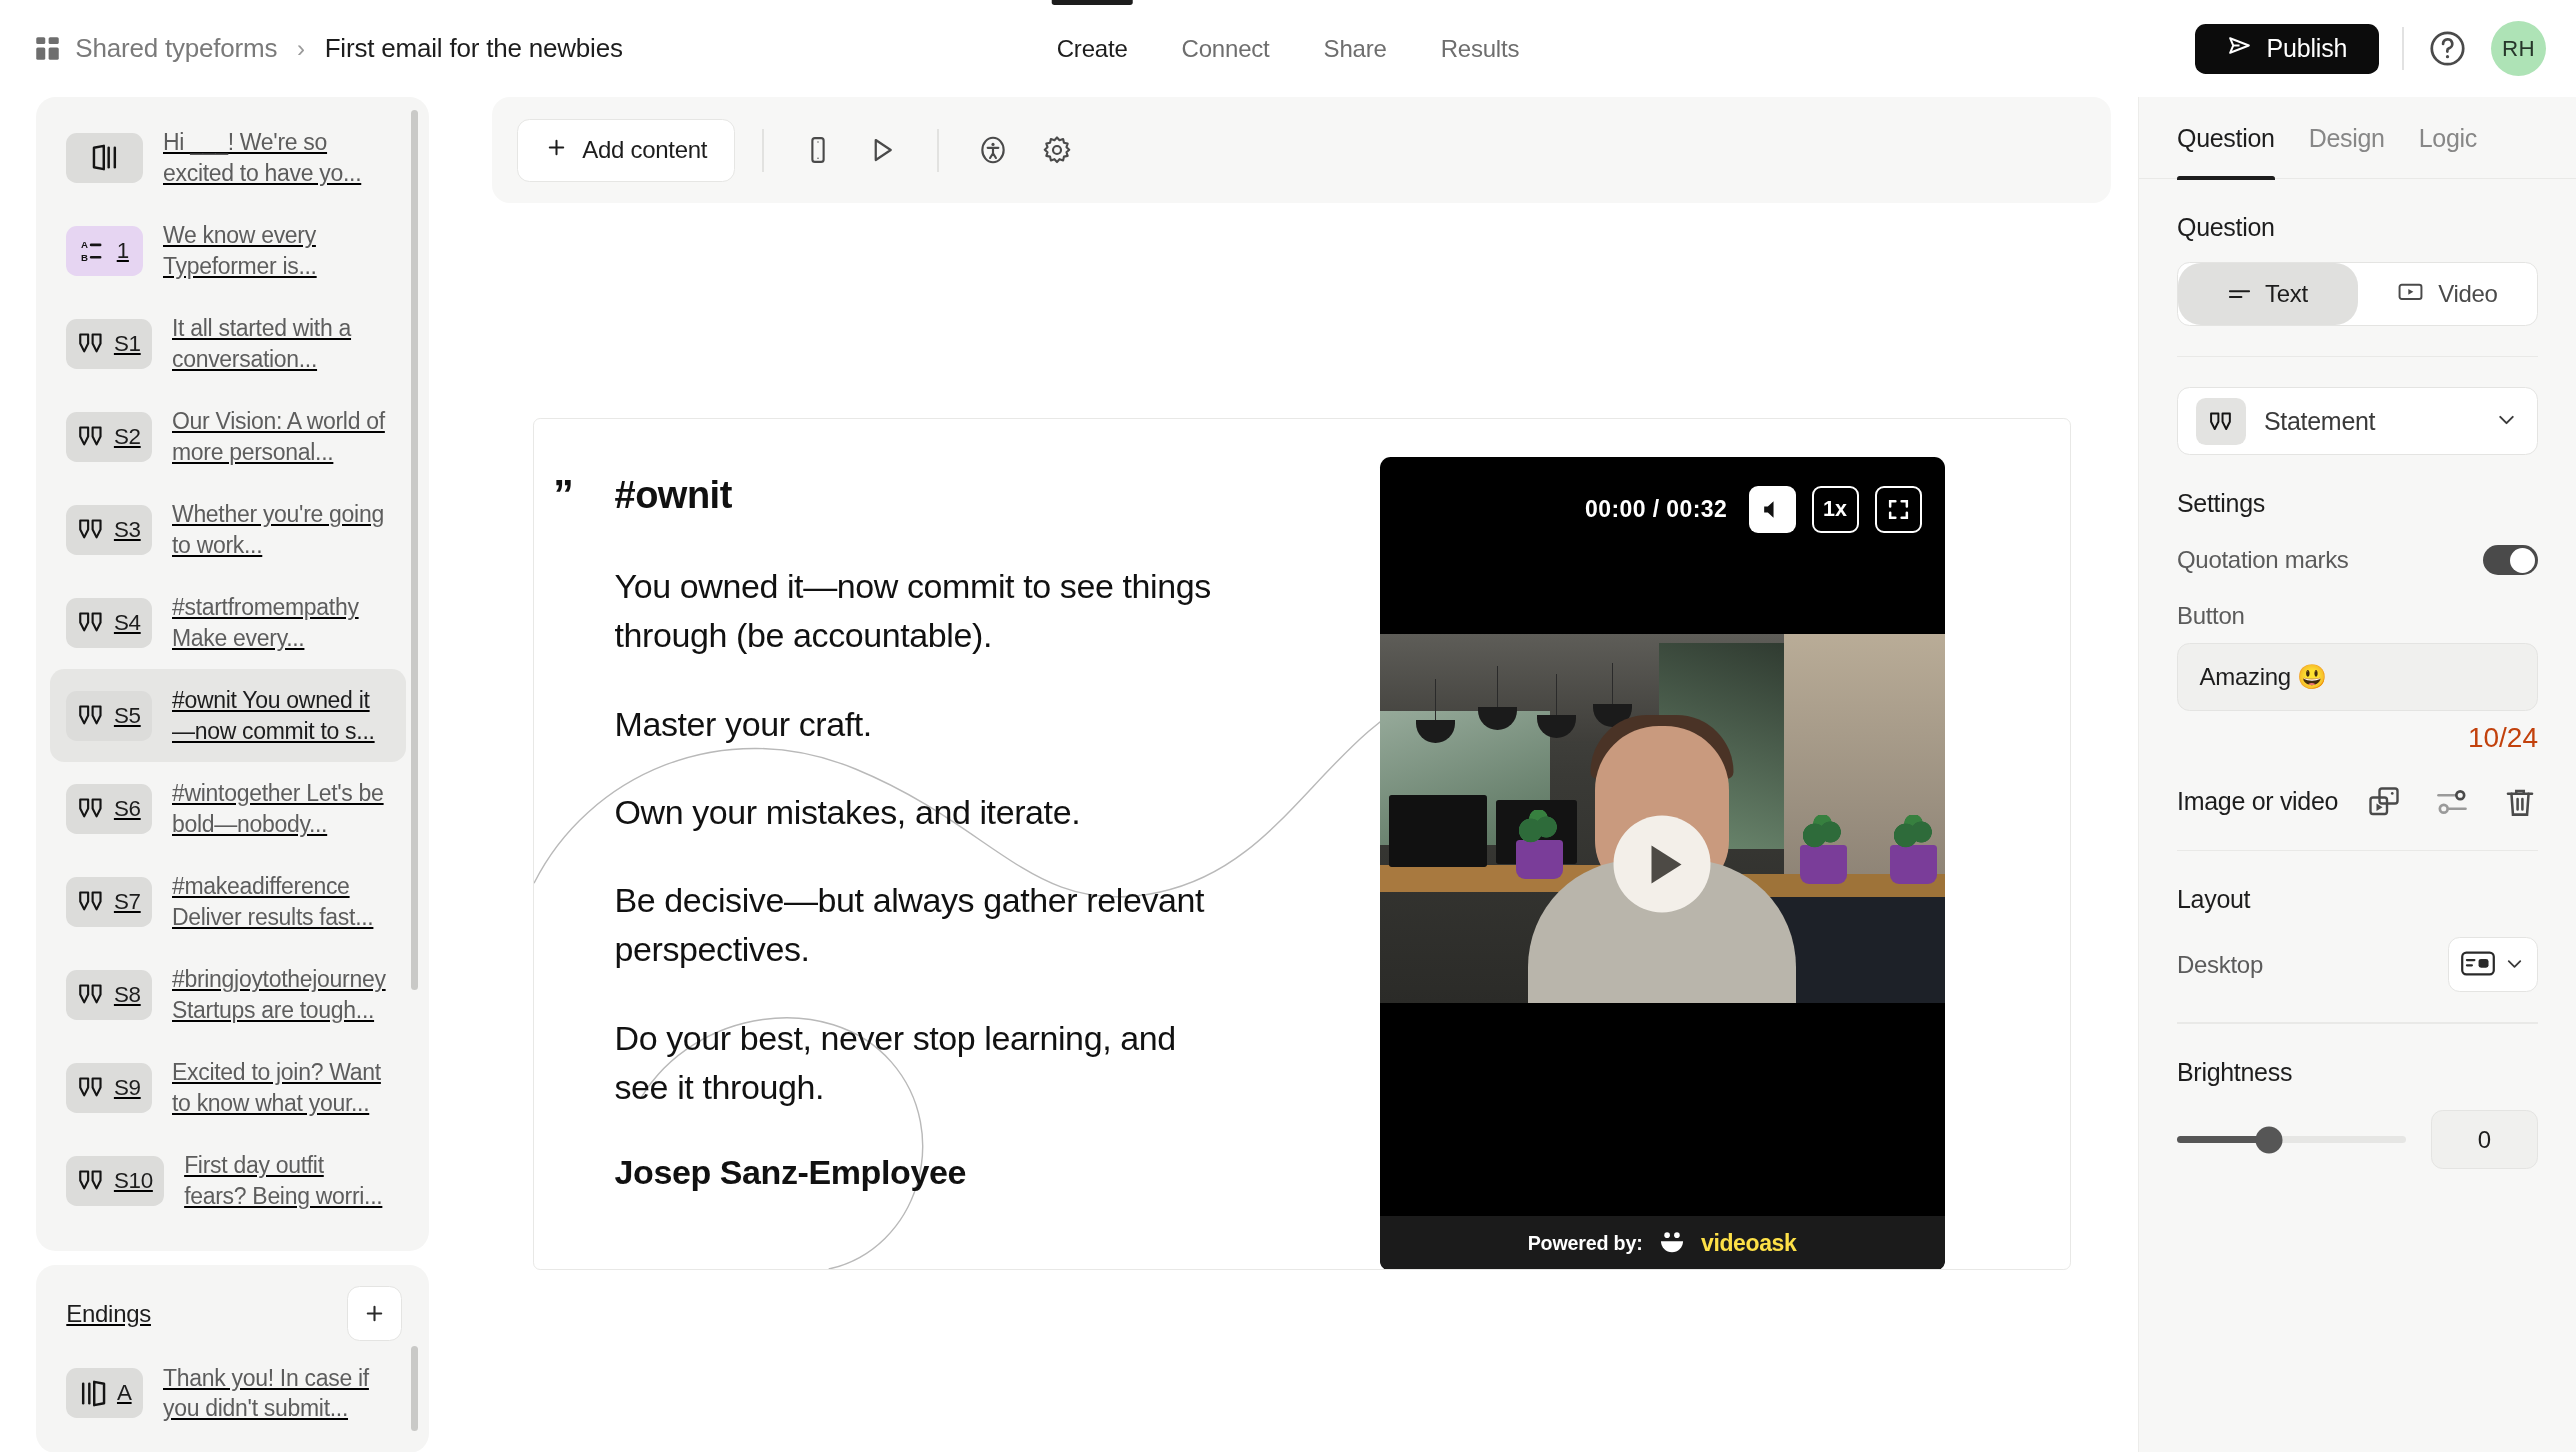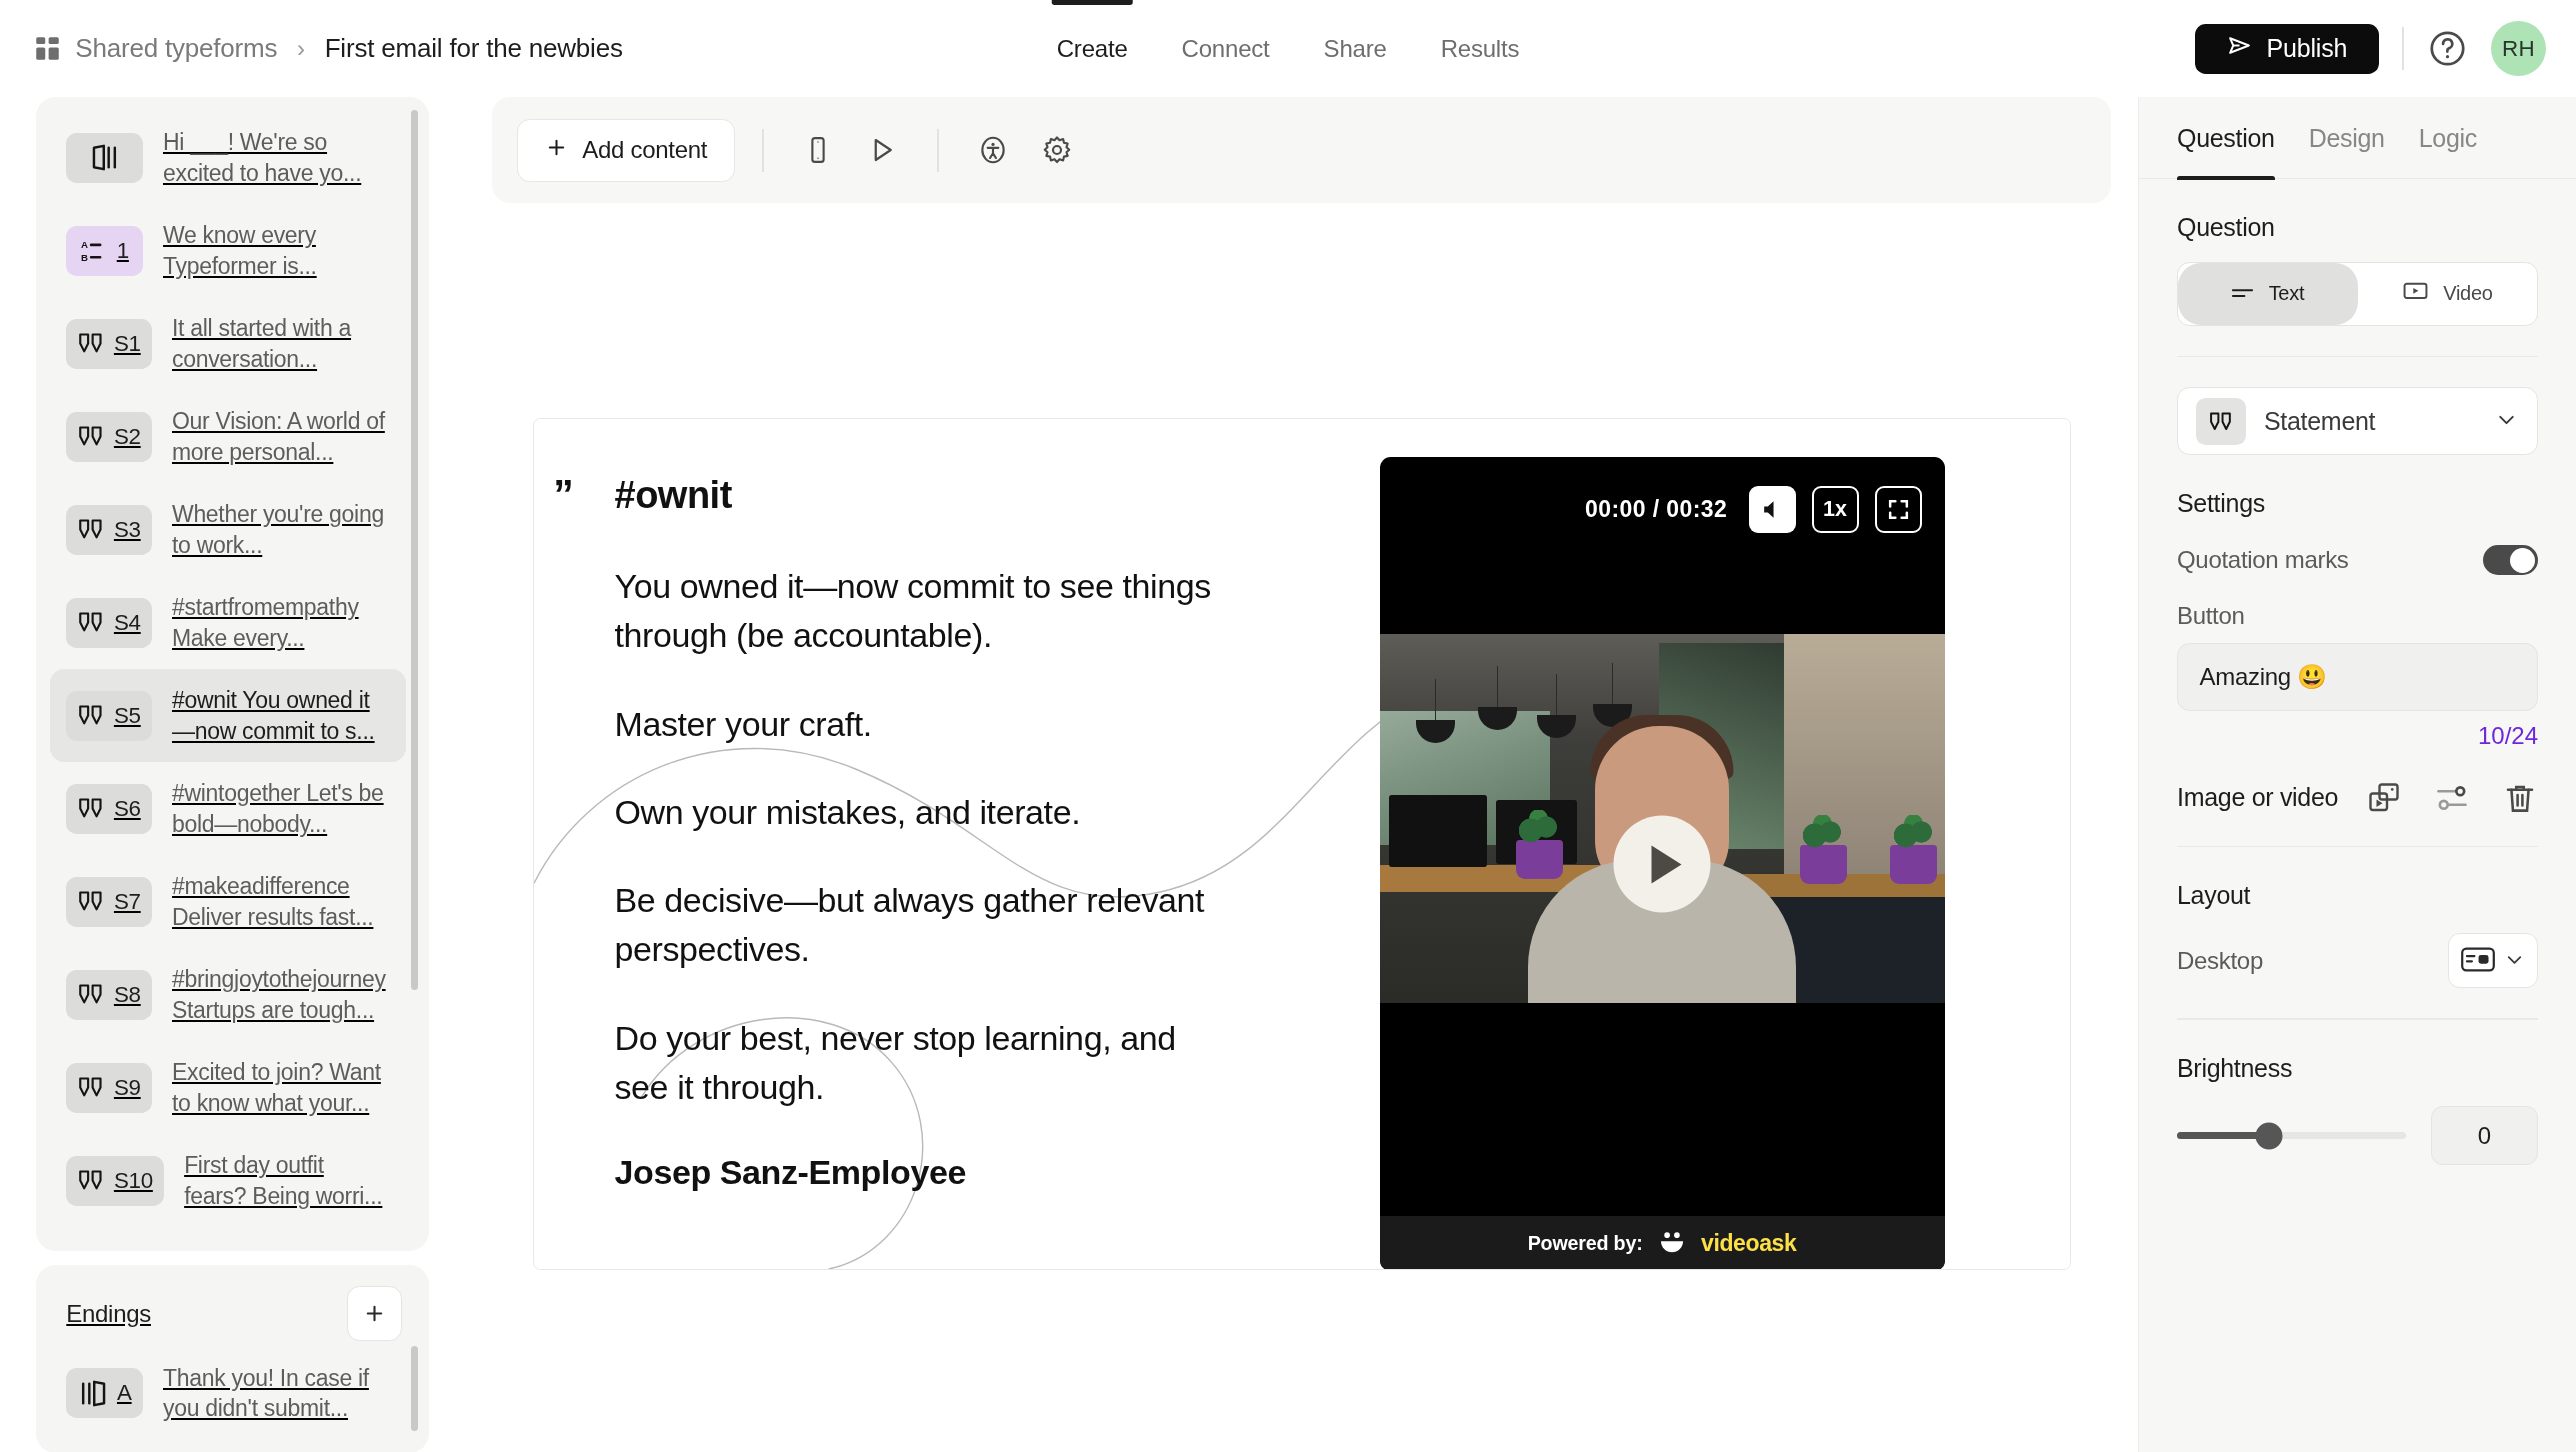--- a/index.html
+++ b/index.html
@@ -340,21 +340,21 @@
   .rp-section-title {
     font-size: 25px; color: #1d1d1d; letter-spacing: -0.3px;
     margin: 34px 0 19.7px 0;
   }
   .segmented {
     display: flex; height: 64px; border-radius: 12.5px;
     border: 1.8px solid #e4e4e2; overflow: hidden; background: #fff;
   }
   .seg {
     flex: 1; display: flex; align-items: center; justify-content: center;
-    gap: 14.3px; font-size: 20px; color: #4a4a4a; cursor: pointer;
+    gap: 14.3px; font-size: 24px; color: #4a4a4a; cursor: pointer;
     letter-spacing: -0.3px;
     border-radius: 23px;
   }
   .seg.active { background: #e0e0de; color: #1d1d1d; }
   .rp-divider { height: 1.8px; background: #e9e9e7; margin: 30px 0 0 0; }
 
   .select-box {
     height: 68px; border-radius: 12.5px; background: #fff;
     border: 1.8px solid #e4e4e2; display: flex; align-items: center;
     gap: 18px; padding: 0 18px; margin-top: 30px; cursor: pointer;
@@ -378,21 +378,21 @@
     position: absolute; right: 2.7px; top: 2.7px; width: 25px; height: 25px;
     border-radius: 50%; background: #fff;
   }
   .field {
     height: 68px; border-radius: 12.5px; background: #f0f0ee;
     border: 1.8px solid #e4e4e2; display: flex; align-items: center;
     padding: 0 21.5px; font-size: 24px; color: #1d1d1d; margin-top: 12.5px;
     letter-spacing: -0.3px; cursor: text;
   }
   .counter-text {
-    text-align: right; font-size: 24px; color: #6d28d9; margin-top: 10.7px;
+    text-align: right; font-size: 28px; color: #c2410c; margin-top: 10.7px;
   }
   .media-row {
     display: flex; align-items: center; justify-content: space-between;
     margin-top: 30px;
   }
   .media-label { font-size: 25px; color: #1d1d1d; line-height: 1.25; letter-spacing:-0.3px; }
   .media-icons { display: flex; gap: 32px; align-items: center; }
   .mi { width: 36px; height: 36px; cursor: pointer; }
 
   .layout-row {

